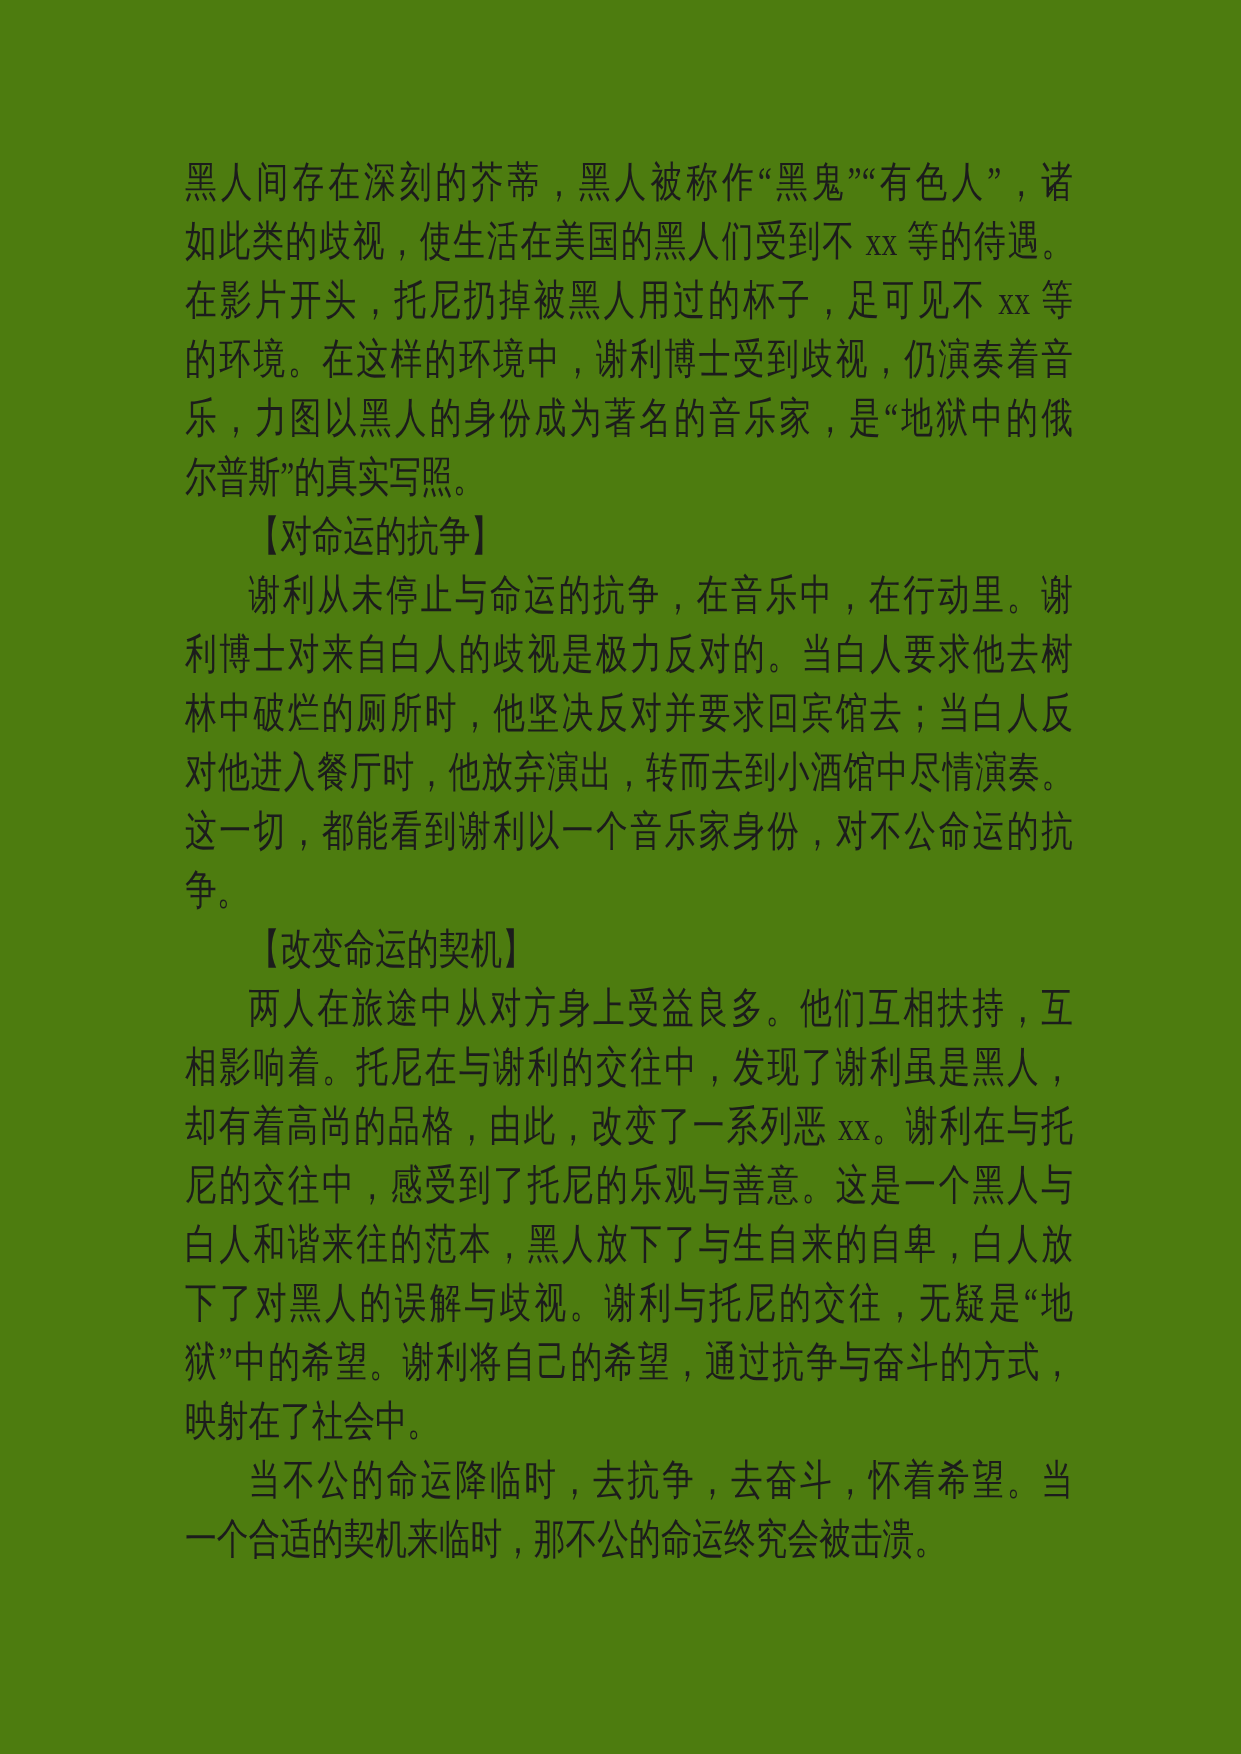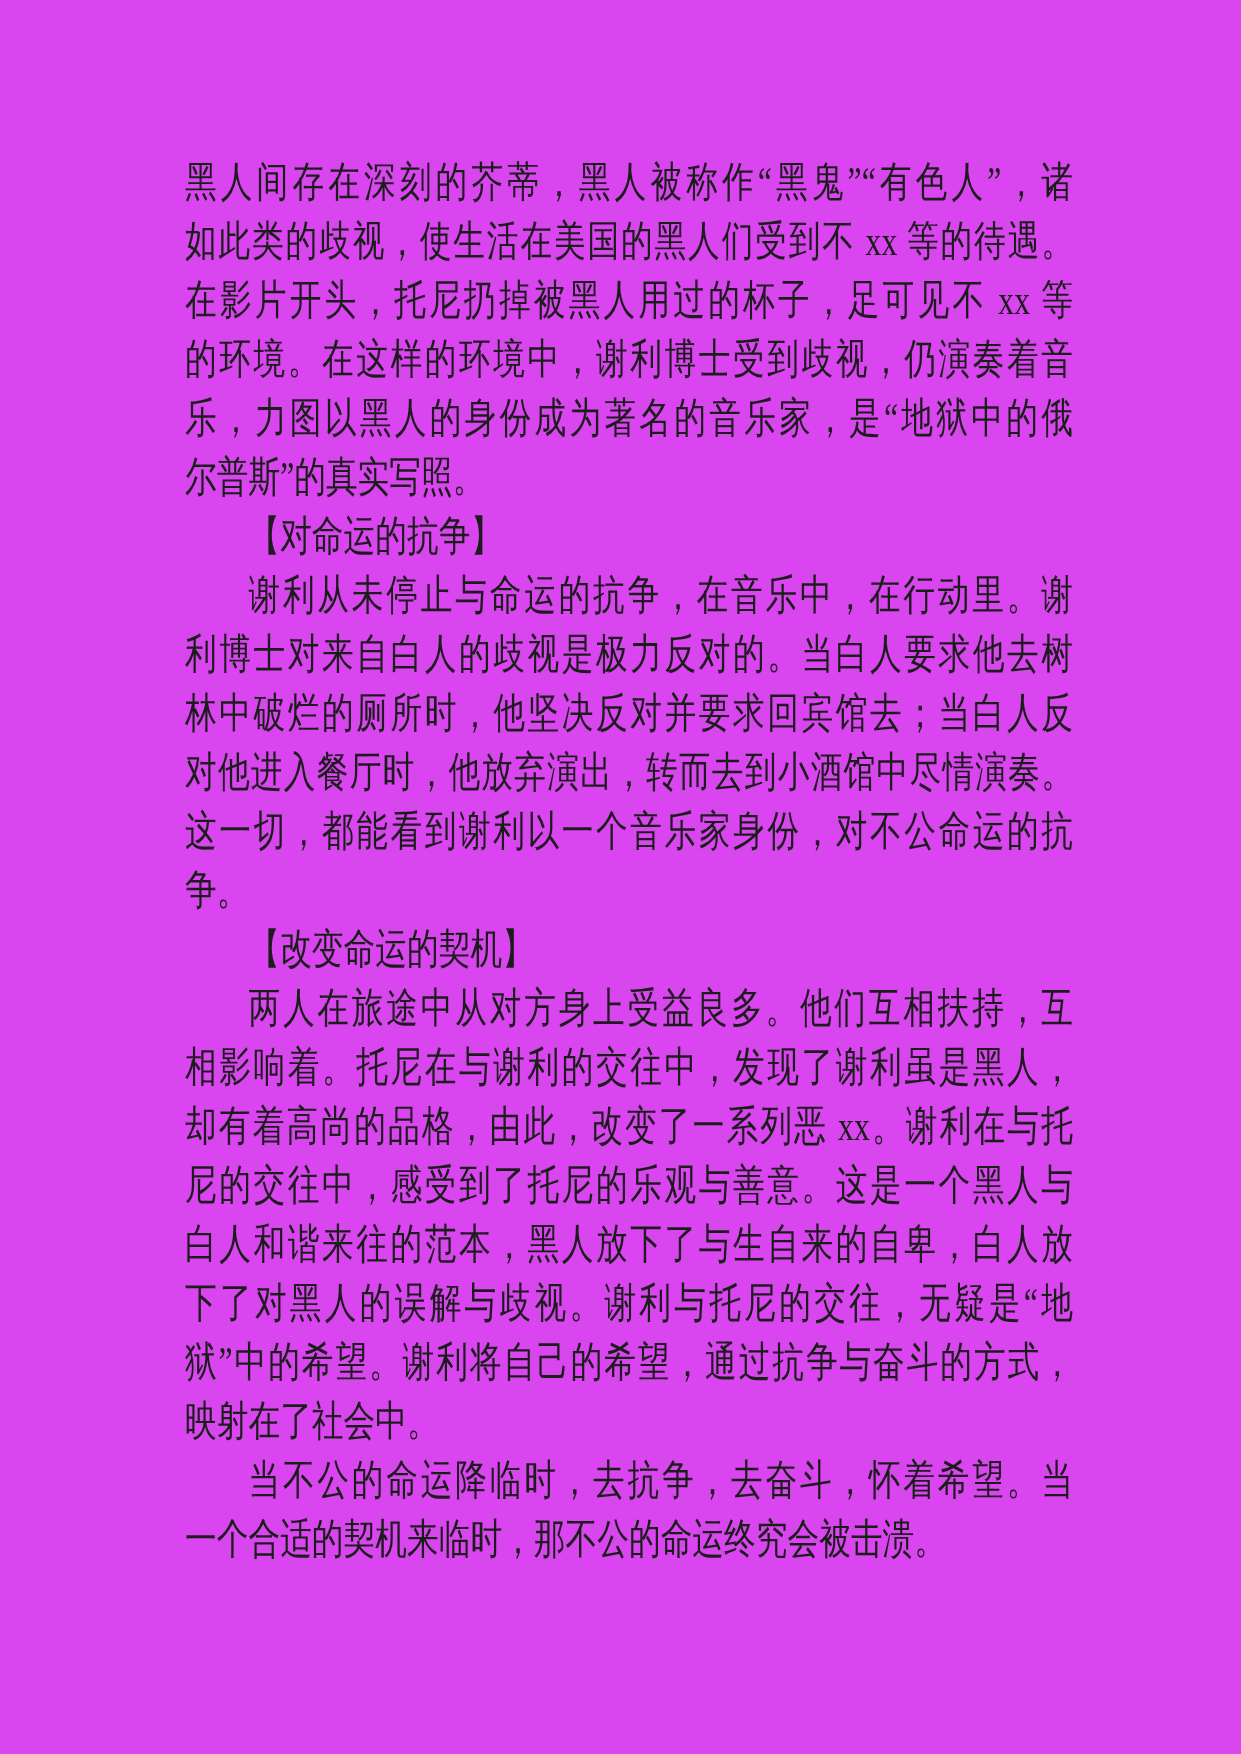--- a/index.html
+++ b/index.html
@@ -6,21 +6,21 @@
   body {
     width: 1241px;
     height: 1754px;
     background: #ffffff;
     font-family: "Liberation Serif", "DejaVu Serif", serif;
   }
   .page {
     position: relative;
     width: 1241px;
     height: 1754px;
-    background: #d946ef;
+    background: #4d7c0f;
     overflow: hidden;
   }
   
   .content {
     position: absolute;
     left: 185px;
     top: 153px;
     width: 1176px;
     transform: scaleX(0.755);
     transform-origin: 0 0;

